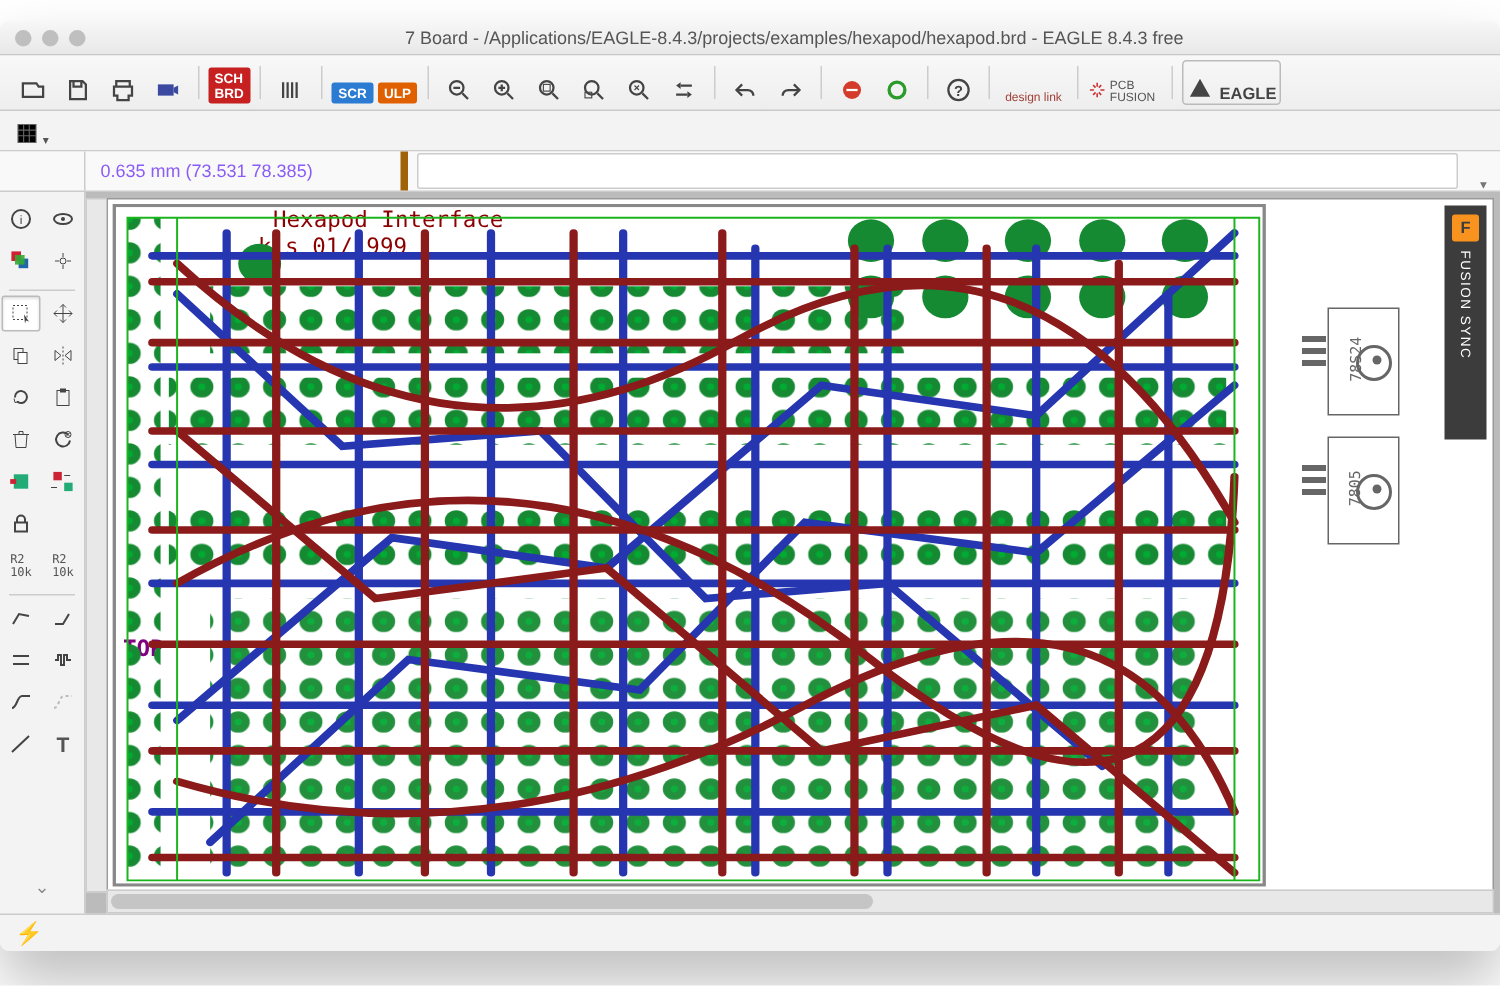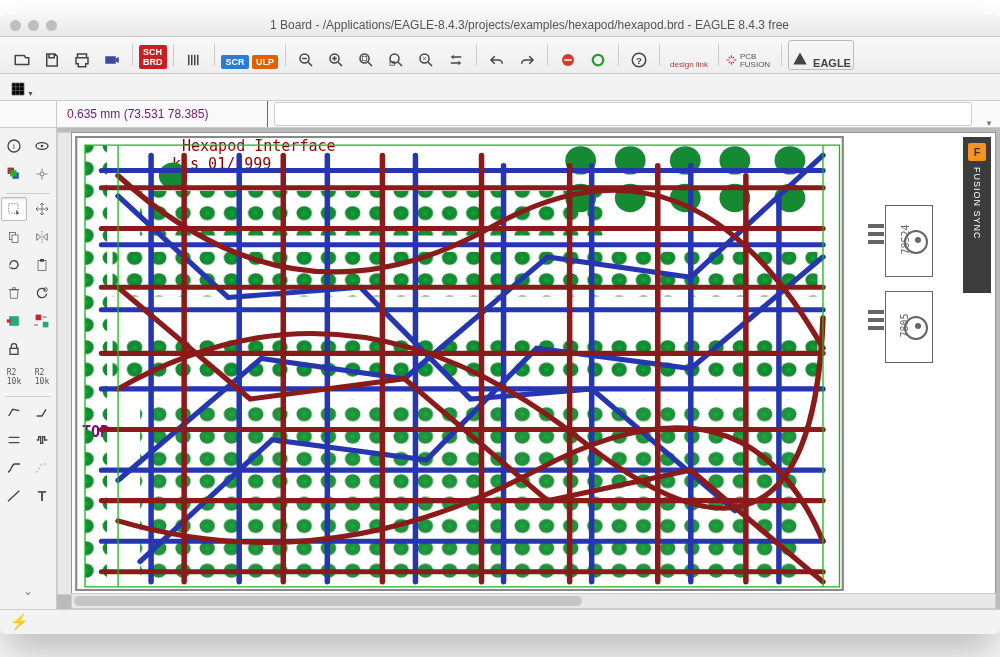--- a/index.html
+++ b/index.html
@@ -9,21 +9,21 @@
   .dot{width:11px;height:11px;border-radius:50%;background:#bfbfbf}
   .title{flex:1;text-align:center;font-size:12px;color:#555;white-space:nowrap;overflow:hidden;text-overflow:ellipsis}
   .toolbar{height:36px;background:linear-gradient(#f8f8f8,#eee);border-bottom:1px solid #c9c9c9;display:flex;align-items:center;padding:0 8px;gap:2px}
   .tbtn{width:28px;height:28px;display:flex;align-items:flex-end;justify-content:center;color:#555;border-radius:3px}
   .tbtn svg{width:18px;height:18px}
   .vsep{width:1px;height:22px;background:#ccc;margin:0 4px}
   .badge{font-size:9px;font-weight:700;padding:2px 4px;border-radius:2px;color:#fff}
   .grid-row{height:26px;background:#f3f3f3;border-bottom:1px solid #ccc;display:flex;align-items:center;padding:0 8px}
   .grid-row .tbtn{width:26px;height:22px}
   .coord-row{height:26px;background:#f9f9f9;border-bottom:1px solid #ccc;display:flex;align-items:center}
-  .coord-box{padding:0 10px;height:100%;display:flex;align-items:center;border-right:1px solid #a16207;font-size:12px;color:#701a75;width:190px}
+  .coord-box{padding:0 10px;height:100%;display:flex;align-items:center;border-right:5px solid #a16207;font-size:12px;color:#8b5cf6;width:190px}
   .cmd-input{flex:1;height:20px;margin:0 6px;border:1px solid #ccc;border-radius:2px;background:#fff}
   .workarea{flex:1;display:flex;min-height:0}
   .left-tools{width:56px;background:#f3f3f3;border-right:1px solid #ccc;display:flex;flex-direction:column;align-items:center;padding:6px 0;gap:0;overflow:hidden}
   .lrow{display:flex;gap:2px;margin-bottom:4px}
   .lbtn{width:24px;height:22px;display:flex;align-items:center;justify-content:center;border:1px solid transparent;border-radius:2px;color:#555}
   .lbtn.sel{background:#fff;border-color:#bbb;box-shadow:inset 0 1px 2px rgba(0,0,0,.15)}
   .lbtn svg{width:16px;height:16px}
   .canvas-col{flex:1;display:flex;flex-direction:column;min-width:0}
   .canvas-wrap{flex:1;position:relative;background:#bbb;min-height:0}
   .canvas{position:absolute;inset:4px 4px 14px 14px;background:#fff;border:1px solid #999}
@@ -49,21 +49,21 @@
 <body>
 
 <div class="window">
 
   <div class="titlebar">
     <div class="traffic">
       <div class="dot"></div>
       <div class="dot"></div>
       <div class="dot"></div>
     </div>
-    <div class="title">1 Board - /Applications/EAGLE-8.4.3/projects/examples/hexapod/hexapod.brd - EAGLE 8.4.3 free</div>
+    <div class="title">7 Board - /Applications/EAGLE-8.4.3/projects/examples/hexapod/hexapod.brd - EAGLE 8.4.3 free</div>
   </div>
 
   <div class="toolbar">
     <div class="tbtn">
         <svg viewBox="0 0 24 24">
           <path fill="none" stroke="#444" stroke-width="2" d="M3 6h12l2 3h4v9H3z"></path>
         </svg>
       </div>
     <div class="tbtn">
         <svg viewBox="0 0 24 24">

